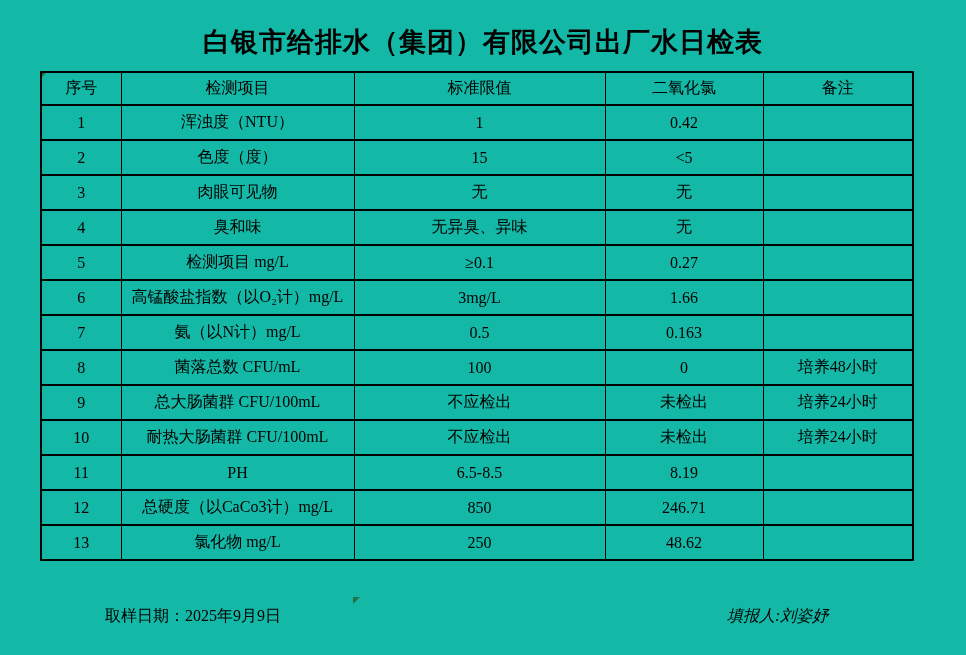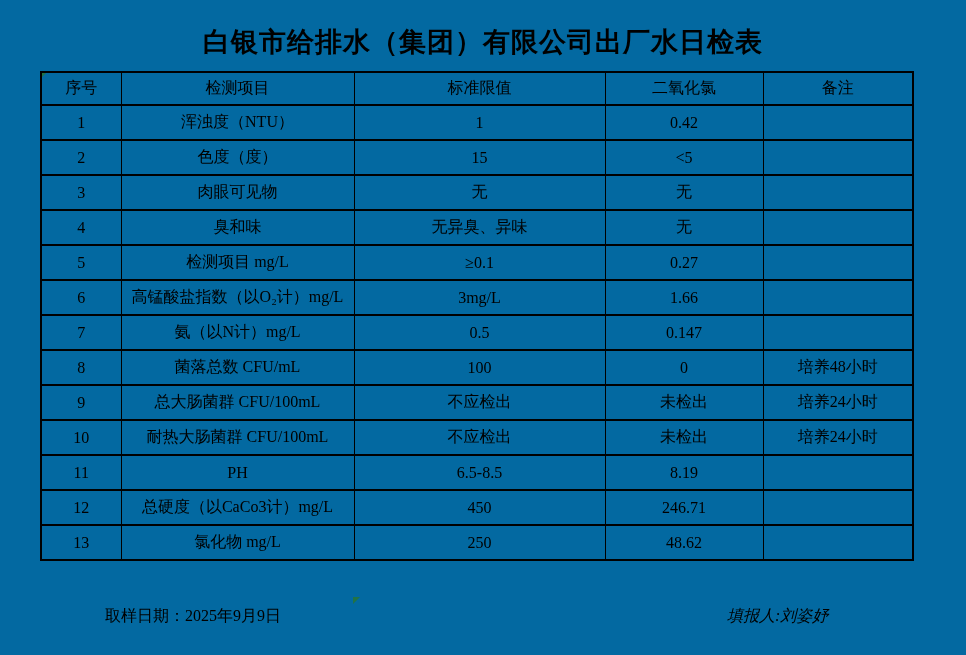--- a/index.html
+++ b/index.html
@@ -9,21 +9,21 @@
     height: 655px;
     background: #ffffff;
     overflow: hidden;
     font-family: "Liberation Serif", "DejaVu Serif", serif;
     color: #000000;
   }
   .page {
     position: relative;
     width: 966px;
     height: 655px;
-    background: #0369a1;
+    background: #14b8a6;
   }
   .page-title {
     position: absolute;
     top: 24px;
     left: 0;
     width: 100%;
     text-align: center;
     font-size: 27px;
     font-weight: bold;
     letter-spacing: 1px;
@@ -144,21 +144,21 @@
         <td>6</td>
         <td>高锰酸盐指数（以O₂计）mg/L</td>
         <td>3mg/L</td>
         <td>1.66</td>
         <td></td>
       </tr>
       <tr>
         <td>7</td>
         <td>氨（以N计）mg/L</td>
         <td>0.5</td>
-        <td>0.147</td>
+        <td>0.163</td>
         <td></td>
       </tr>
       <tr>
         <td>8</td>
         <td>菌落总数 CFU/mL</td>
         <td>100</td>
         <td>0</td>
         <td>培养48小时</td>
       </tr>
       <tr>
@@ -178,21 +178,21 @@
       <tr>
         <td>11</td>
         <td>PH</td>
         <td>6.5-8.5</td>
         <td>8.19</td>
         <td></td>
       </tr>
       <tr>
         <td>12</td>
         <td>总硬度（以CaCo3计）mg/L</td>
-        <td>450</td>
+        <td>850</td>
         <td>246.71</td>
         <td></td>
       </tr>
       <tr>
         <td>13</td>
         <td>氯化物 mg/L</td>
         <td>250</td>
         <td>48.62</td>
         <td></td>
       </tr>

